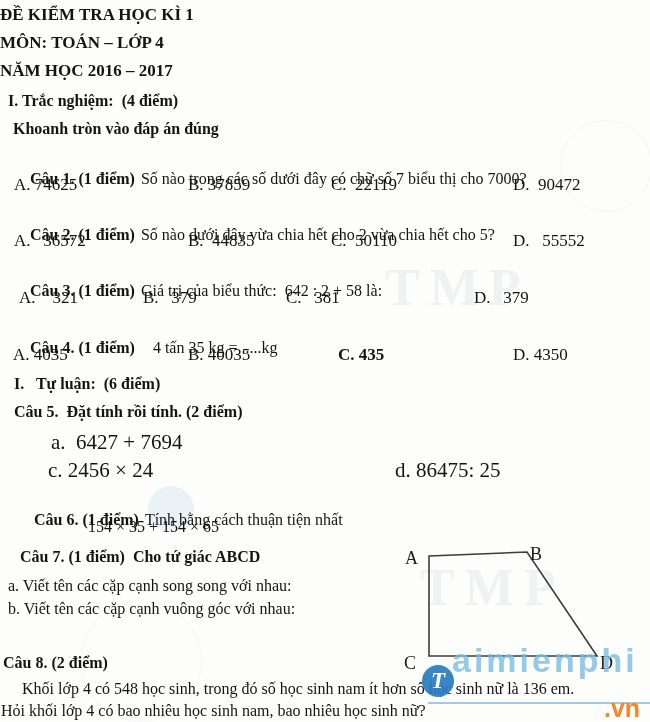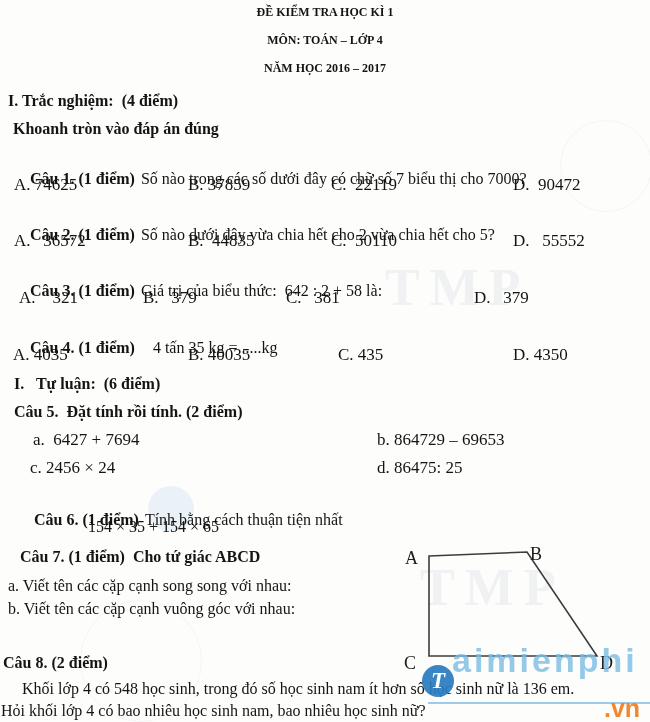--- a/index.html
+++ b/index.html
@@ -2,29 +2,29 @@
 <html><head>
 <meta charset="utf-8">
 <style>
   html,body { margin:0; padding:0; background:#888; }
   .page {
     position:relative; width:650px; height:722px; margin:0 auto;
     background:#fdfdfc; overflow:hidden;
     font-family:"Liberation Serif","DejaVu Serif",serif; color:#141414;
   }
   .hdr {
-    position:absolute; left:0; width:100%; text-align:center;
-    font-weight:bold; font-size:12px; white-space:pre;font-family:Liberation Serif, serif;
+    position:absolute; left:0; width:100%; 
+    font-weight:bold; font-size:17px; white-space:pre;font-family:Liberation Serif, serif;
   }
   .line { position:absolute; white-space:pre; font-size:16px; line-height:21px; }
   .b { font-weight:bold; }
   .qtext { margin-left:6px; }
   .opt-row { position:absolute; left:0; width:100%; height:22px; }
   .opt { position:absolute; white-space:pre; font-size:17px; }
-  .item { position:absolute; white-space:pre; font-size:17px; }
+  .item { position:absolute; white-space:pre; font-size:21px;margin-left:18px; }
   
   .tmp {
     position:absolute; font-family:Liberation Serif, serif; font-weight:bold;
     font-size:52px; letter-spacing:10px; color:rgba(150,160,175,0.13);
   }
   .blob { position:absolute; border-radius:50%; }
   .blob1 { left:148px; top:486px; width:46px; height:46px; background:rgba(130,180,220,0.14); }
   .blob2 { left:560px; top:120px; width:90px; height:90px; border:1px solid rgba(170,178,190,0.12); }
   .blob3 { left:80px; top:600px; width:120px; height:120px; border:1px solid rgba(170,178,190,0.10); }
   
@@ -95,30 +95,29 @@
     <span class="opt" style="left:286px;">C.   381</span>
     <span class="opt" style="left:474px;">D.   379</span>
   </div>
 
   <div class="line" style="top:316px; left:14px;">
     <span class="b">Câu 4. (1 điểm)</span><span class="qtext" style="margin-left:18px;">4 tấn 35 kg = .....kg</span>
   </div>
   <div class="opt-row" style="top:345px;">
     <span class="opt" style="left:13px;">A. 4035</span>
     <span class="opt" style="left:188px;">B. 40035</span>
-    <span class="opt" style="left:338px;">C. 435</span>
+    <span class="opt" style="left:338px;font-weight:bold;">C. 435</span>
     <span class="opt" style="left:513px;">D. 4350</span>
   </div>
 
   <div class="line b" style="top:373px; left:14px;">I.   Tự luận:  (6 điểm)</div>
 
   <div class="line b" style="top:401px; left:14px;">Câu 5.  Đặt tính rồi tính. (2 điểm)</div>
   <div class="opt-row" style="top:430px;">
     <span class="item" style="left:33px;">a.  6427 + 7694</span>
-    <span class="item" style="left:377px;">b. 864729 – 69653</span>
   </div>
   <div class="opt-row" style="top:458px;">
     <span class="item" style="left:30px;">c. 2456 × 24</span>
     <span class="item" style="left:377px;">d. 86475: 25</span>
   </div>
 
   <div class="line" style="top:488px; left:18px;">
     <span class="b">Câu 6. (1 điểm)</span><span class="qtext">Tính bằng cách thuận tiện nhất</span>
   </div>
   <div class="line" style="top:516px; left:88px;">154 × 35 + 154 × 65</div>

